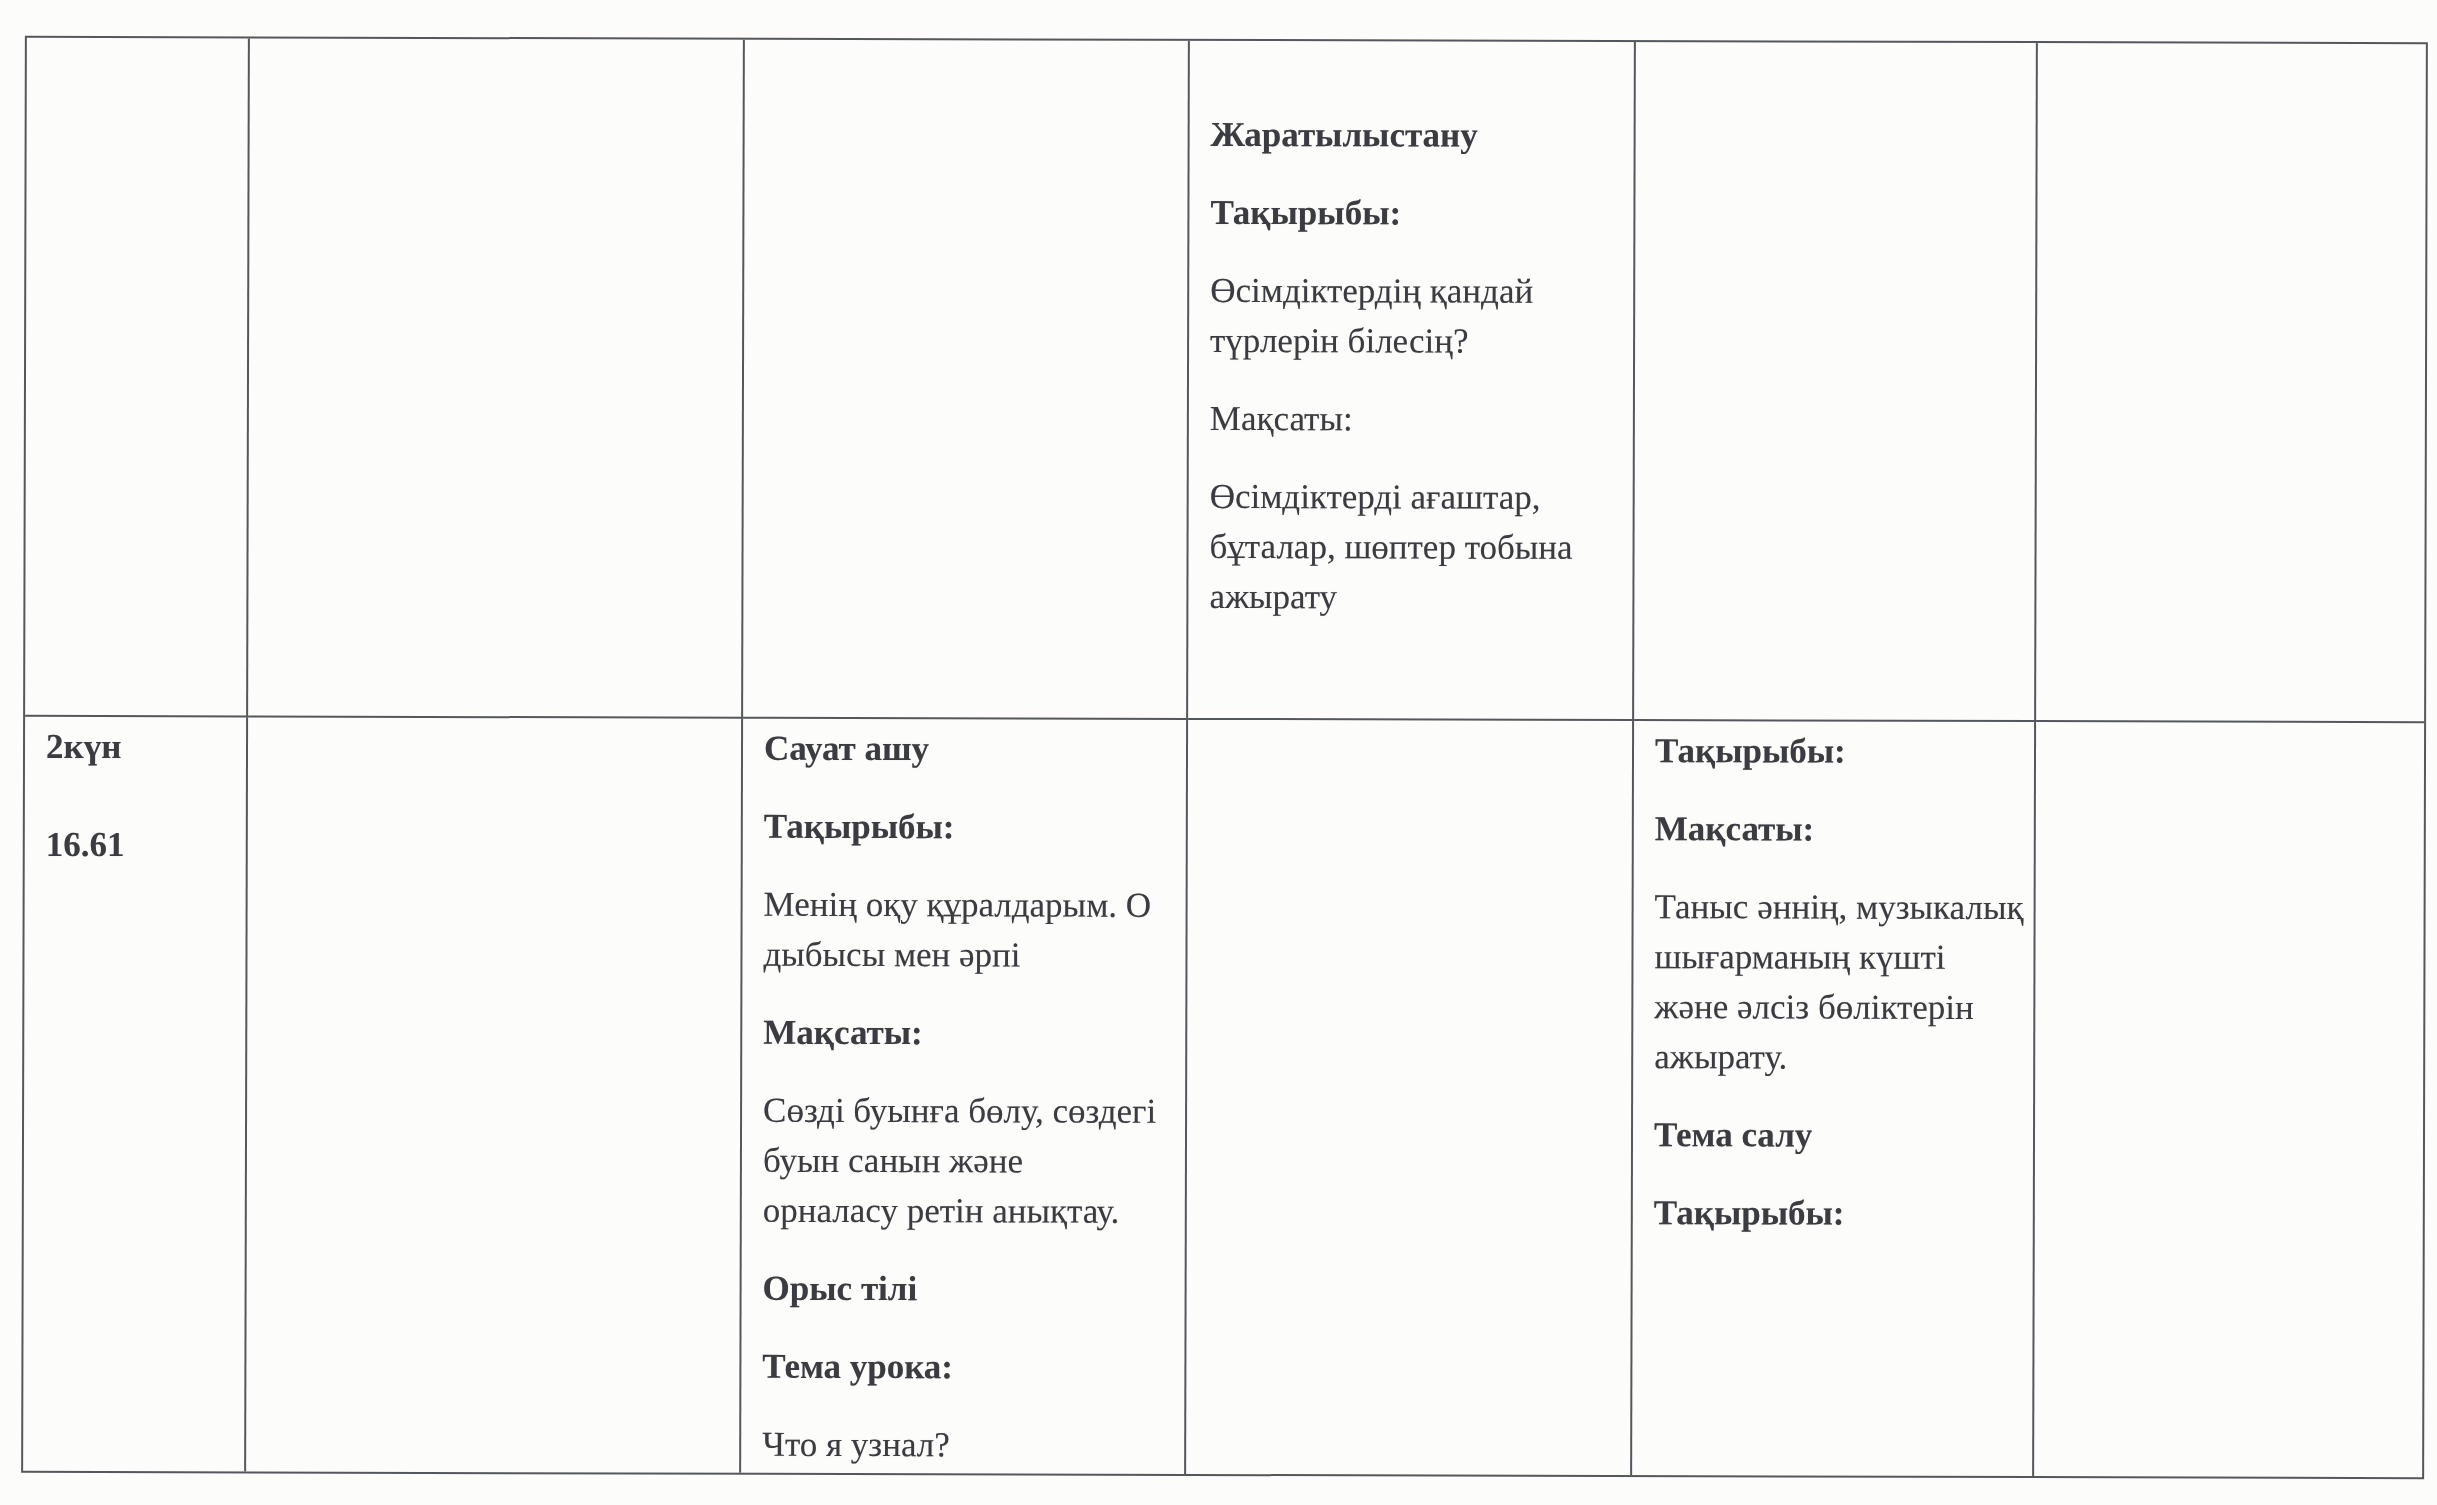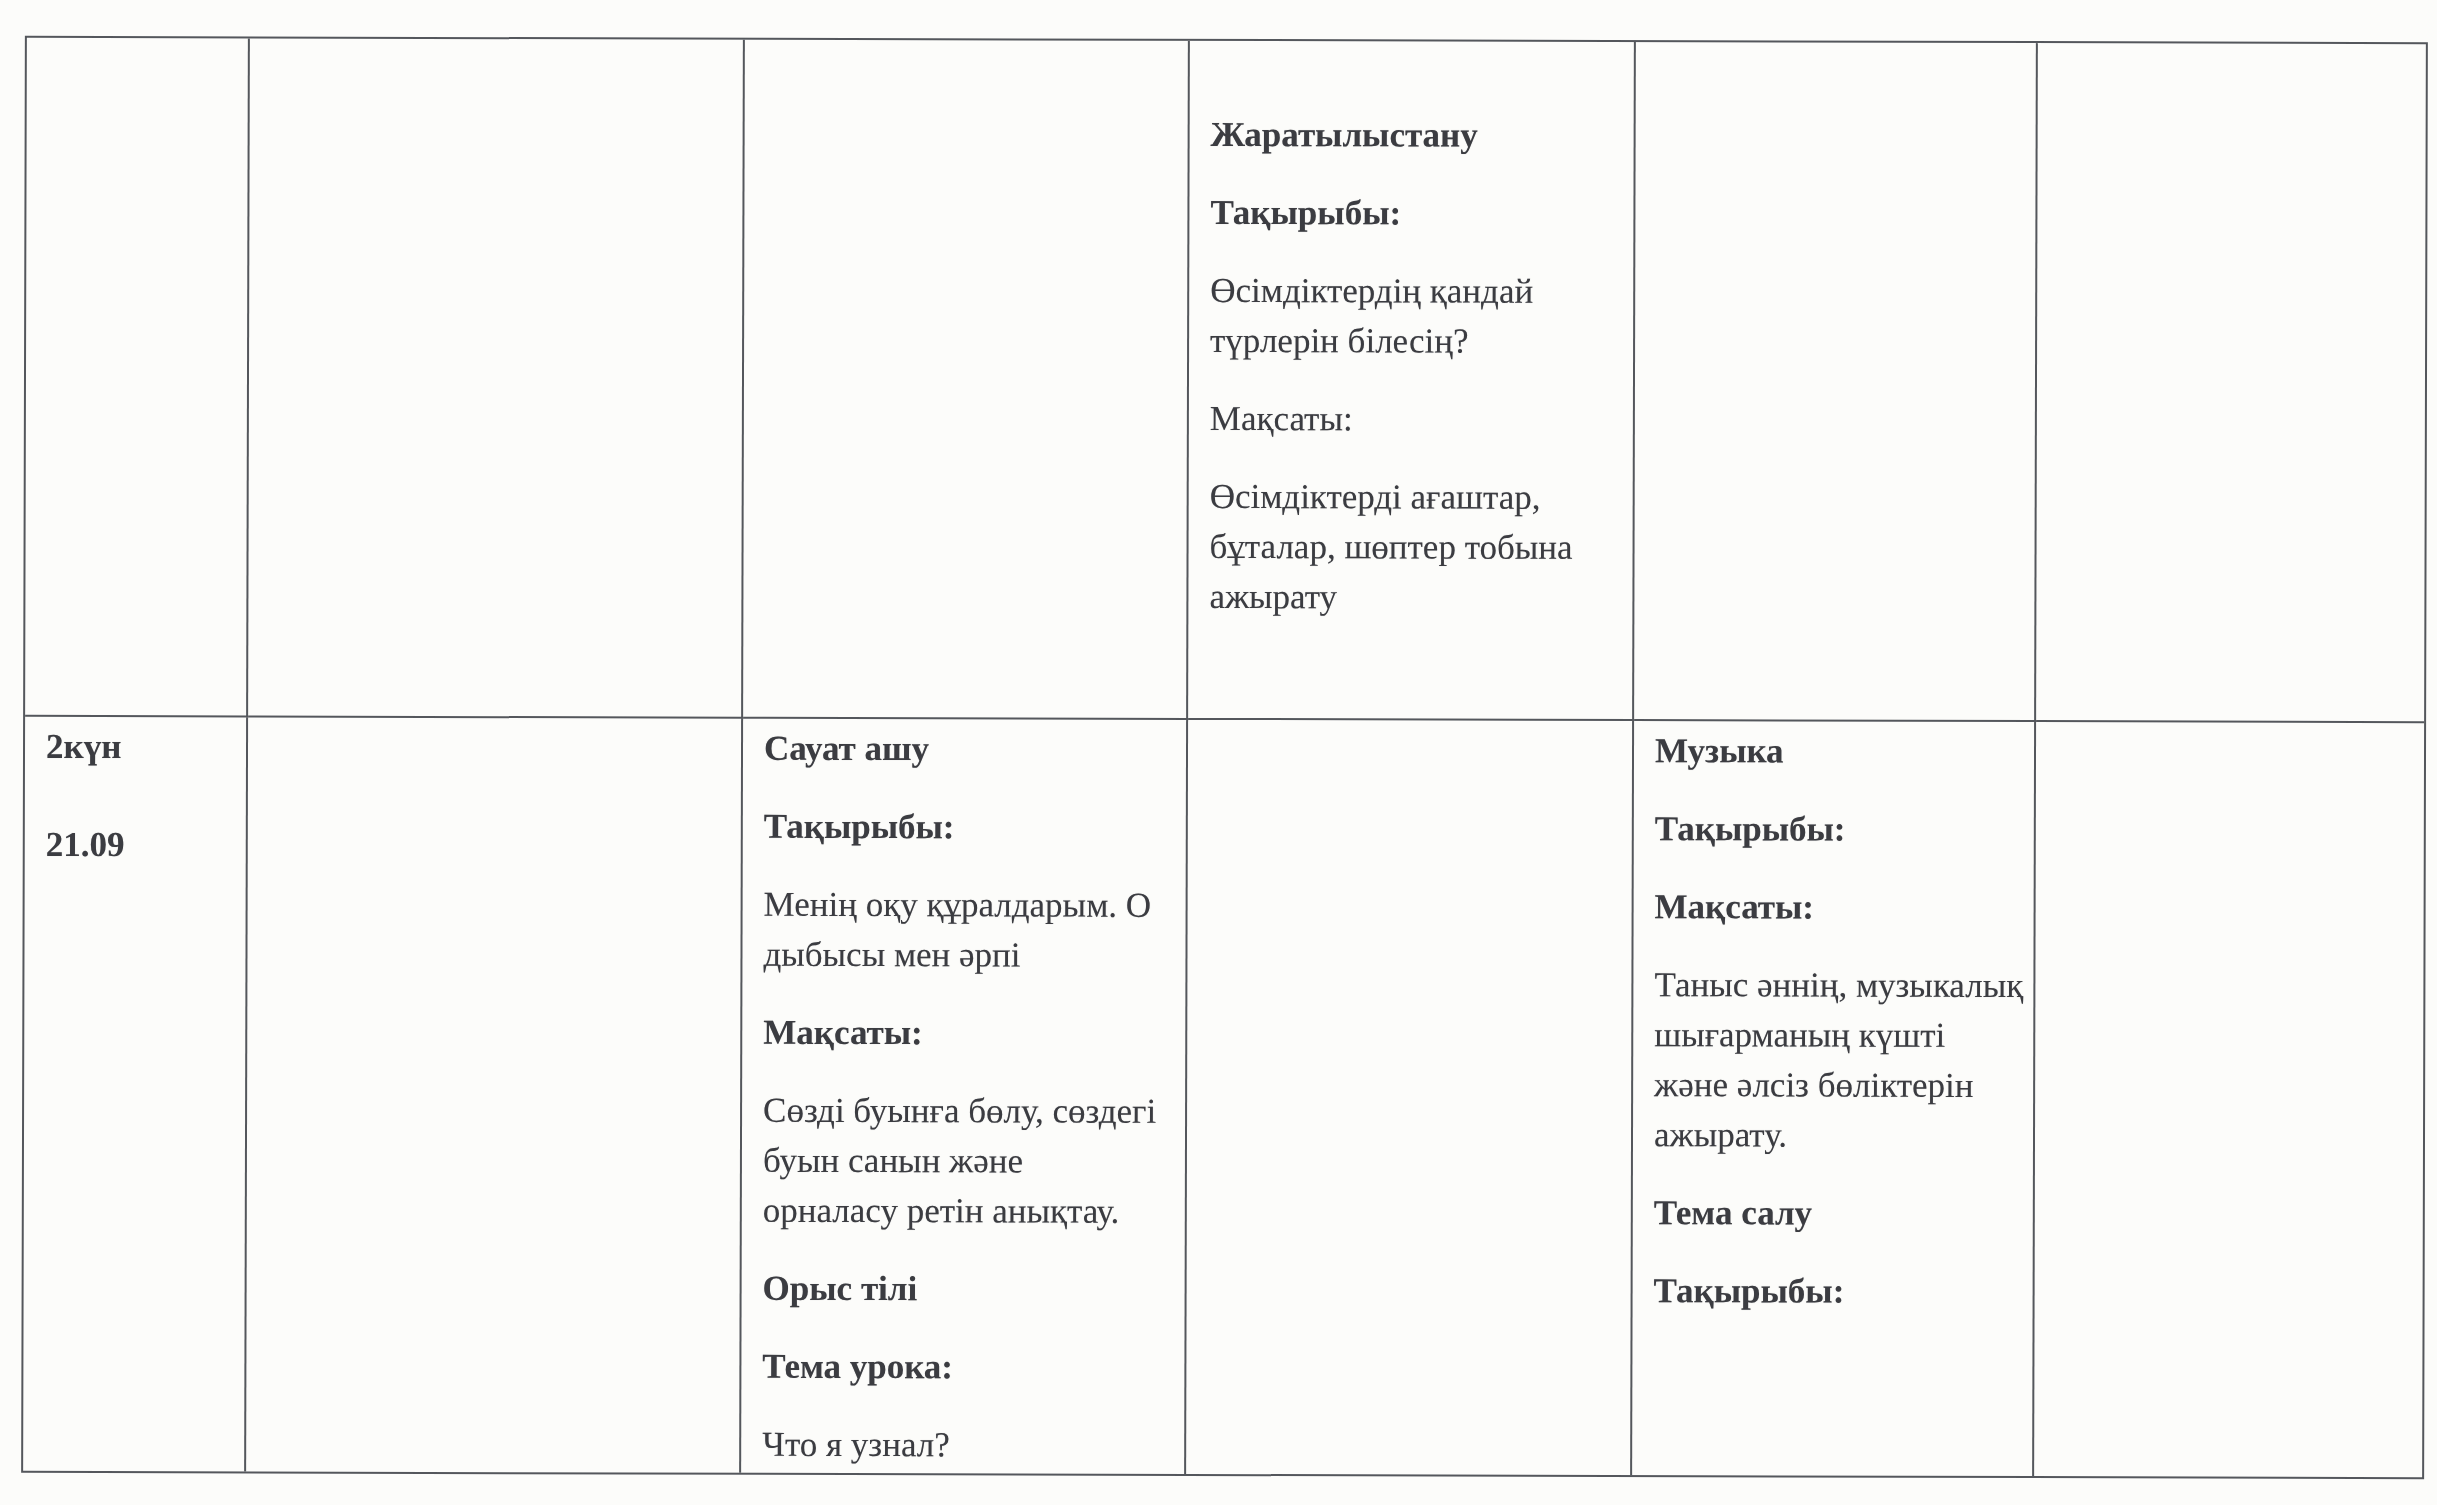--- a/index.html
+++ b/index.html
@@ -61,36 +61,35 @@
         <p class="para bold">Тақырыбы:</p>
         <p class="para">Өсімдіктердің қандай түрлерін білесің?</p>
         <p class="para">Мақсаты:</p>
         <p class="para">Өсімдіктерді ағаштар, бұталар, шөптер тобына ажырату</p>
       </div>
     <div class="cell c5 r1"></div>
     <div class="cell c6 r1"></div>
 
     <div class="cell c1 r2 day">
         <p class="para bold">2күн</p>
-        <p class="para bold">21.09</p>
+        <p class="para bold">16.61</p>
       </div>
     <div class="cell c2 r2"></div>
     <div class="cell c3 r2">
         <p class="para bold">Сауат ашу</p>
         <p class="para bold">Тақырыбы:</p>
         <p class="para">Менің оқу құралдарым. О дыбысы мен әрпі</p>
         <p class="para bold">Мақсаты:</p>
         <p class="para">Сөзді буынға бөлу, сөздегі буын санын және орналасу ретін анықтау.</p>
         <p class="para bold">Орыс тілі</p>
         <p class="para bold">Тема урока:</p>
         <p class="para">Что я узнал?</p>
       </div>
     <div class="cell c4 r2"></div>
     <div class="cell c5 r2">
-        <p class="para bold">Музыка</p>
         <p class="para bold">Тақырыбы:</p>
         <p class="para bold">Мақсаты:</p>
         <p class="para">Таныс әннің, музыкалық шығарманың күшті және әлсіз бөліктерін ажырату.</p>
         <p class="para bold">Тема салу</p>
         <p class="para bold">Тақырыбы:</p>
       </div>
     <div class="cell c6 r2"></div>
   </div>
 </div>
 

